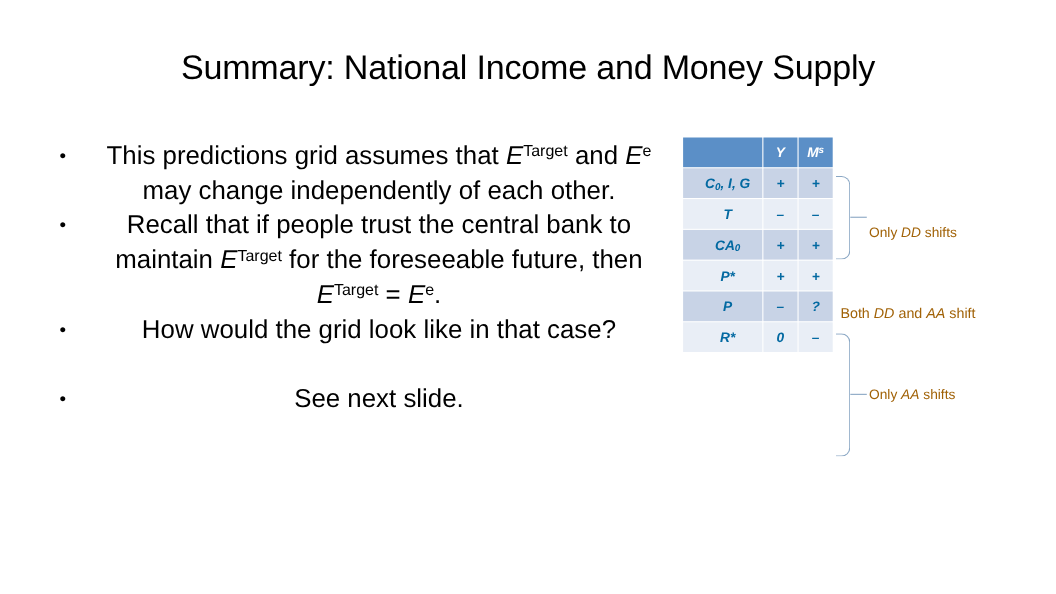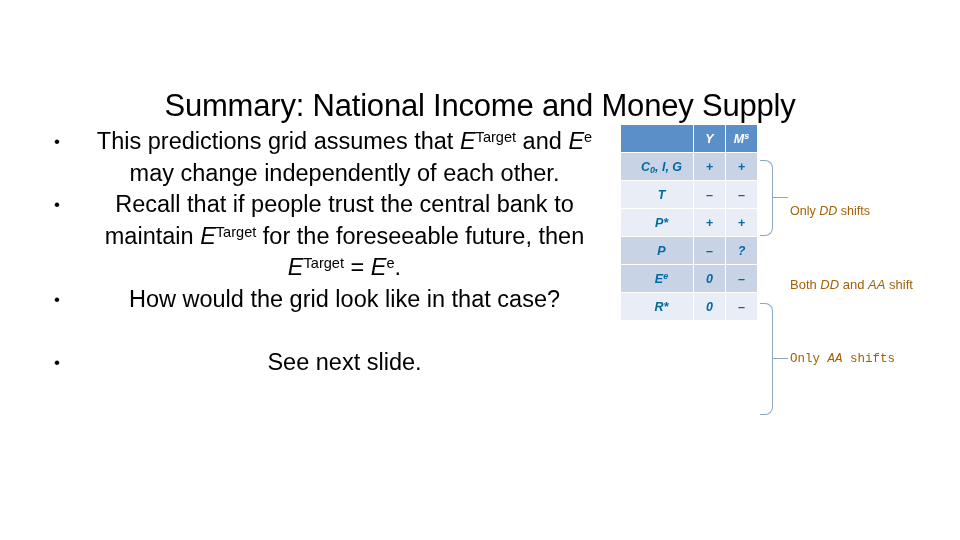--- a/index.html
+++ b/index.html
@@ -20,21 +20,20 @@
     position: absolute;
     left: 0;
     top: 44px;
     width: 960px;
     text-align: center;
     font-size: 31px;
     font-weight: 400;
     color: #000000;
     letter-spacing: -0.2px;
     white-space: nowrap;
-    margin-top: 44px;
   }
 
   
   .body-block {
     position: absolute;
     left: 48px;
     top: 126px;
     width: 565px;
   }
   .bullet-row {
@@ -182,44 +181,44 @@
       <tr class="band-a">
         <td class="col-label">C<sub>0</sub>, I, G</td>
         <td class="col-val">+</td>
         <td class="col-val">+</td>
       </tr>
       <tr class="band-b">
         <td class="col-label">T</td>
         <td class="col-val">–</td>
         <td class="col-val">–</td>
       </tr>
+      <tr class="band-a">
+        <td class="col-label">CA<sub>0</sub></td>
+        <td class="col-val">+</td>
+        <td class="col-val">+</td>
+      </tr>
       <tr class="band-b">
         <td class="col-label">P*</td>
         <td class="col-val">+</td>
         <td class="col-val">+</td>
       </tr>
       <tr class="band-a">
         <td class="col-label">P</td>
         <td class="col-val">–</td>
         <td class="col-val">?</td>
-      </tr>
-      <tr class="band-a">
-        <td class="col-label">E<sup>e</sup></td>
-        <td class="col-val">0</td>
-        <td class="col-val">–</td>
       </tr>
       <tr class="band-b">
         <td class="col-label">R*</td>
         <td class="col-val">0</td>
         <td class="col-val">–</td>
       </tr>
     </tbody>
 </table>
 
 <div class="brace" style="left:760px; top:160px; height:76px; border-radius:0 8px 8px 0;"></div>
 <div class="brace-tick" style="left:773px; top:197px;"></div>
 <div class="annot" style="left:790px; top:204px;" id="annot-0"><span>Only </span><i class="v">DD</i><span> shifts</span></div>
 
-<div class="annot annot-strong" style="left:790px; top:277px;" id="annot-1"><span>Both </span><i class="v">DD</i><span> and </span><i class="v">AA</i><span> shift</span></div>
+<div class="annot annot-strong" style="left:764px; top:277px;" id="annot-1"><span>Both </span><i class="v">DD</i><span> and </span><i class="v">AA</i><span> shift</span></div>
 
 <div class="brace" style="left:760px; top:303px; height:112px; border-radius:0 8px 8px 0;"></div>
 <div class="brace-tick" style="left:773px; top:358px;"></div>
-<div class="annot" style="left:790px; top:352px;font-family:Liberation Mono, monospace;" id="annot-2"><span>Only </span><i class="v">AA</i><span> shifts</span></div>
+<div class="annot" style="left:790px; top:352px;" id="annot-2"><span>Only </span><i class="v">AA</i><span> shifts</span></div>
 
 </body></html>

